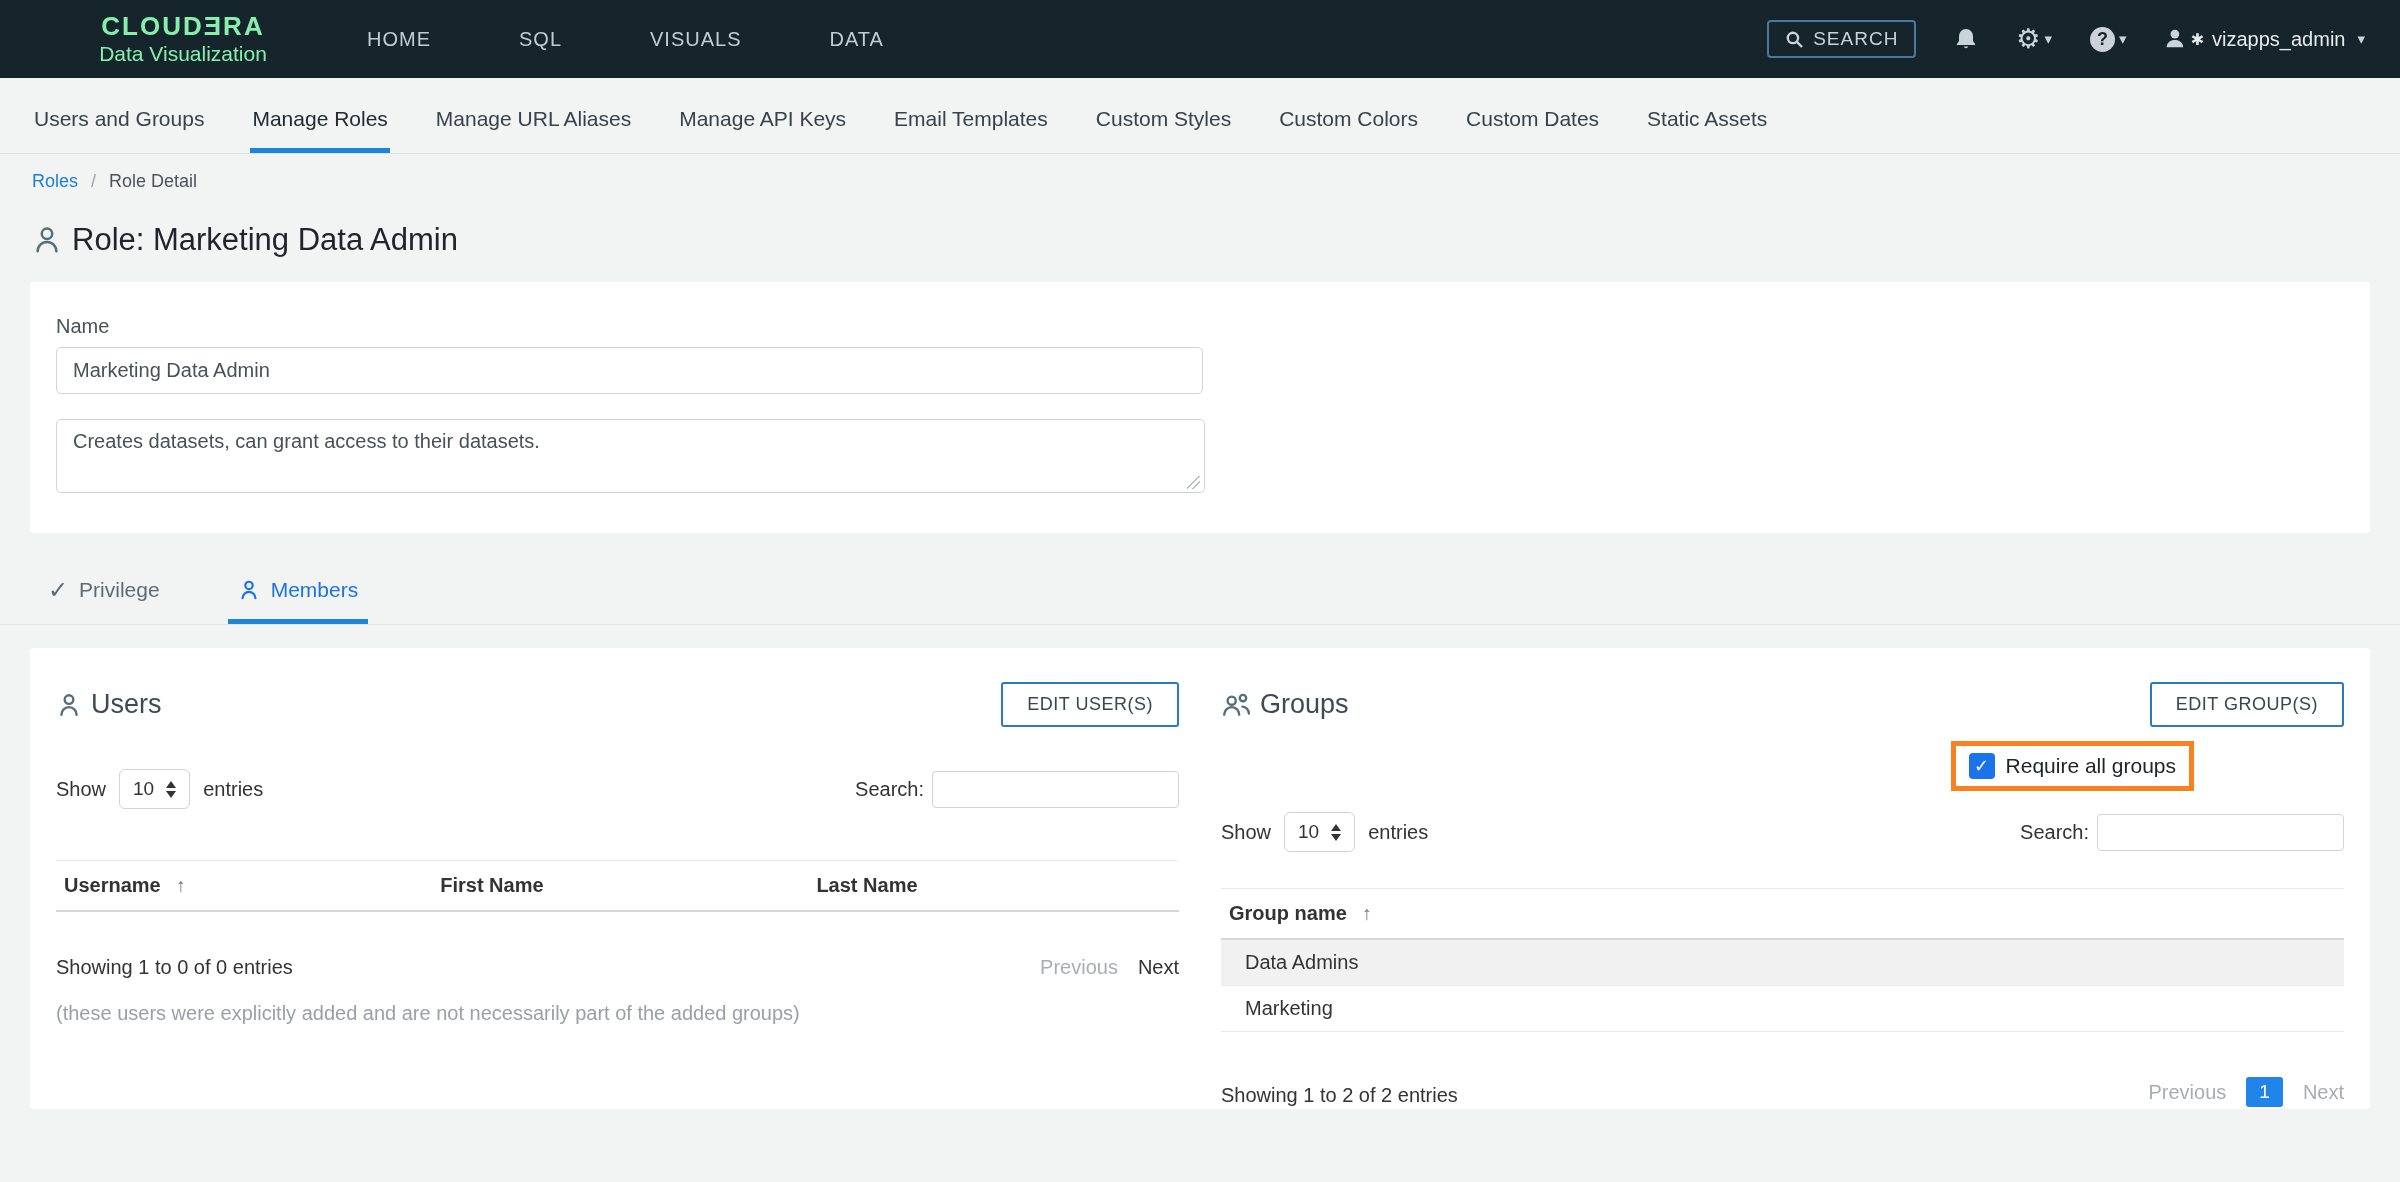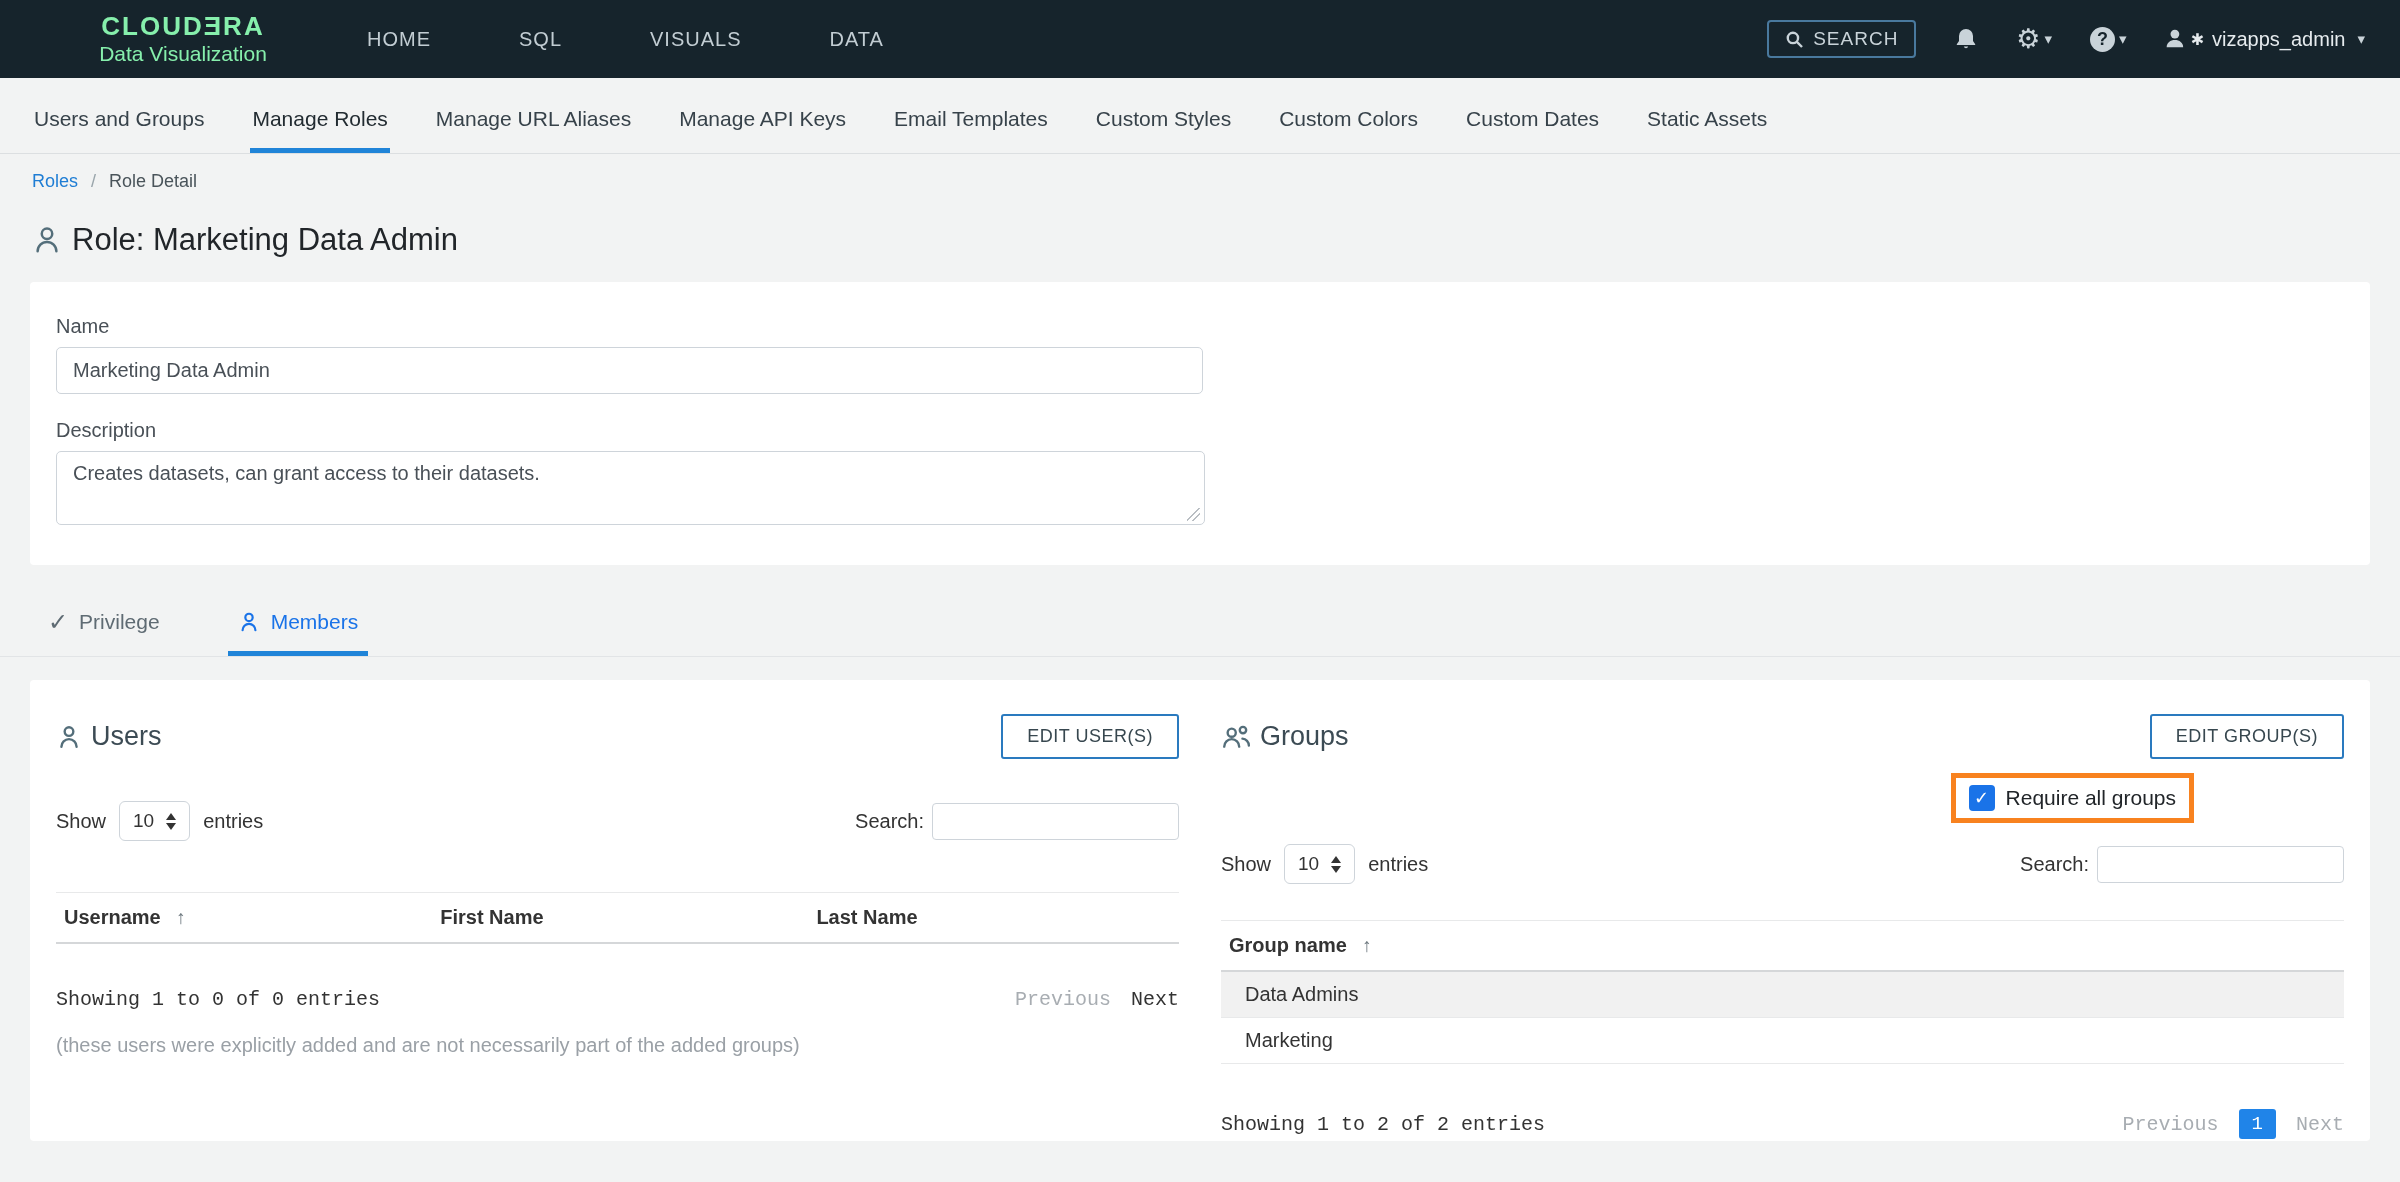--- a/index.html
+++ b/index.html
@@ -95,21 +95,21 @@
 
   table.dt { width:100%; border-collapse:collapse; }
   .users-table { margin-top:51px; }
   .groups-table { margin-top:36px; }
   table.dt thead th { text-align:left; font-size:20px; font-weight:bold; color:#333;
     border-top:1px solid #e8e9ea; border-bottom:2px solid #d5d7d9; padding:13px 4px 13px 8px; cursor:pointer; }
   table.dt tbody td { font-size:20px; color:#333; padding:11px 4px 11px 24px; border-bottom:1px solid #e8e9ea; }
   tr.striped { background:#f1f1f1; }
   .sort-arrow { color:#6f7a80; font-weight:400; margin-left:10px; font-size:19px; }
 
-  .info-row { display:flex; align-items:center; justify-content:space-between;font-family:Liberation Mono, monospace; }
+  .info-row { display:flex; align-items:flex-end; justify-content:space-between; }
   .users-info-row { margin-top:44px; }
   .groups-info-row { margin-top:45px; }
   .info-text { font-size:20px; color:#333; }
   .pager { display:flex; align-items:center; gap:20px; font-size:20px; }
   .pg-disabled { color:#a8adb2; cursor:default; }
   .pg-active-text { color:#333; cursor:pointer; }
   .pg-page { background:#2084e8; color:#fff; border-radius:3px; padding:4px 13px; font-size:19px; cursor:pointer; }
   .note { margin-top:23px; font-size:20px; color:#9aa0a6; }
 </style>
 </head>
@@ -189,21 +189,20 @@
         <path d="M4.5 21a7.5 7.5 0 0 1 15 0"></path>
     </svg>
   </span>
   <h1>Role: Marketing Data Admin</h1>
 </div>
 
 <div class="card form-card">
   <div class="field-label">Name</div>
   <input class="text-input" type="text" value="Marketing Data Admin" style="">
   <div class="field-gap"></div>
-  <div class="field-label">Description</div>
   <div class="desc-wrap">
     <textarea class="textarea" style="">Creates datasets, can grant access to their datasets.</textarea>
     <div class="resize-handle"></div>
   </div>
 </div>
 
 <div class="detail-tabs">
   <span class="dtab inactive">
     <span class="check">✓</span>
     <span>Privilege</span>

